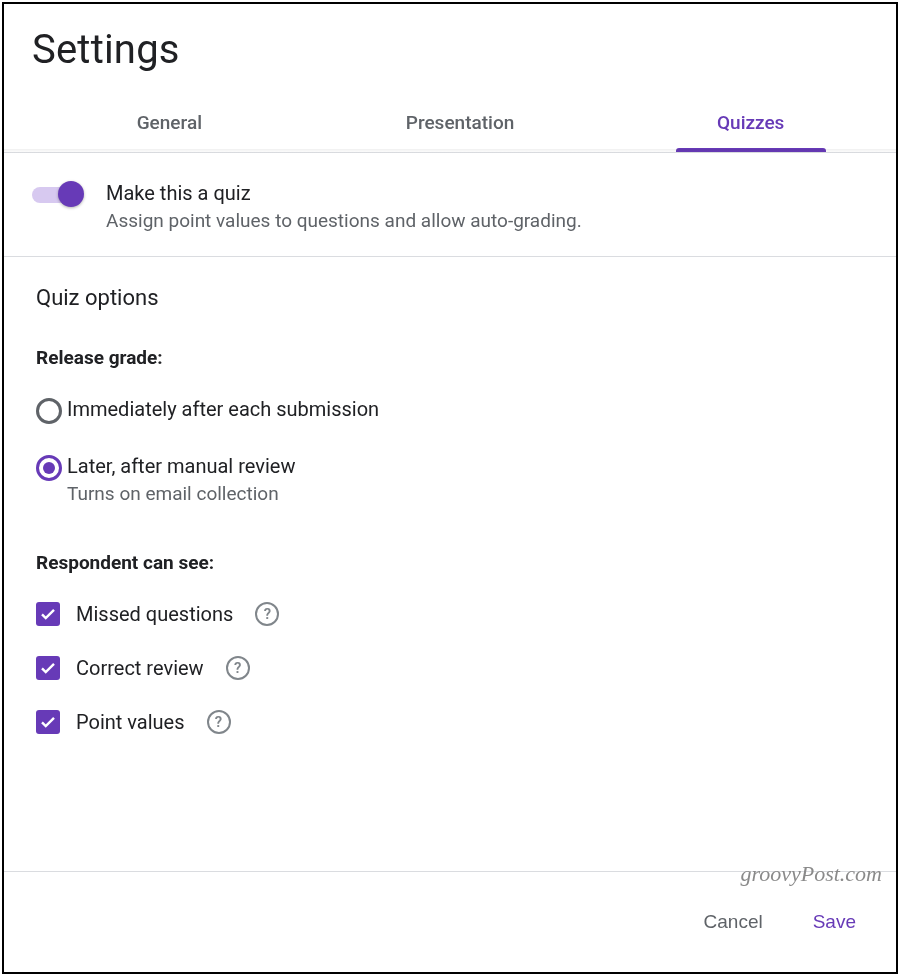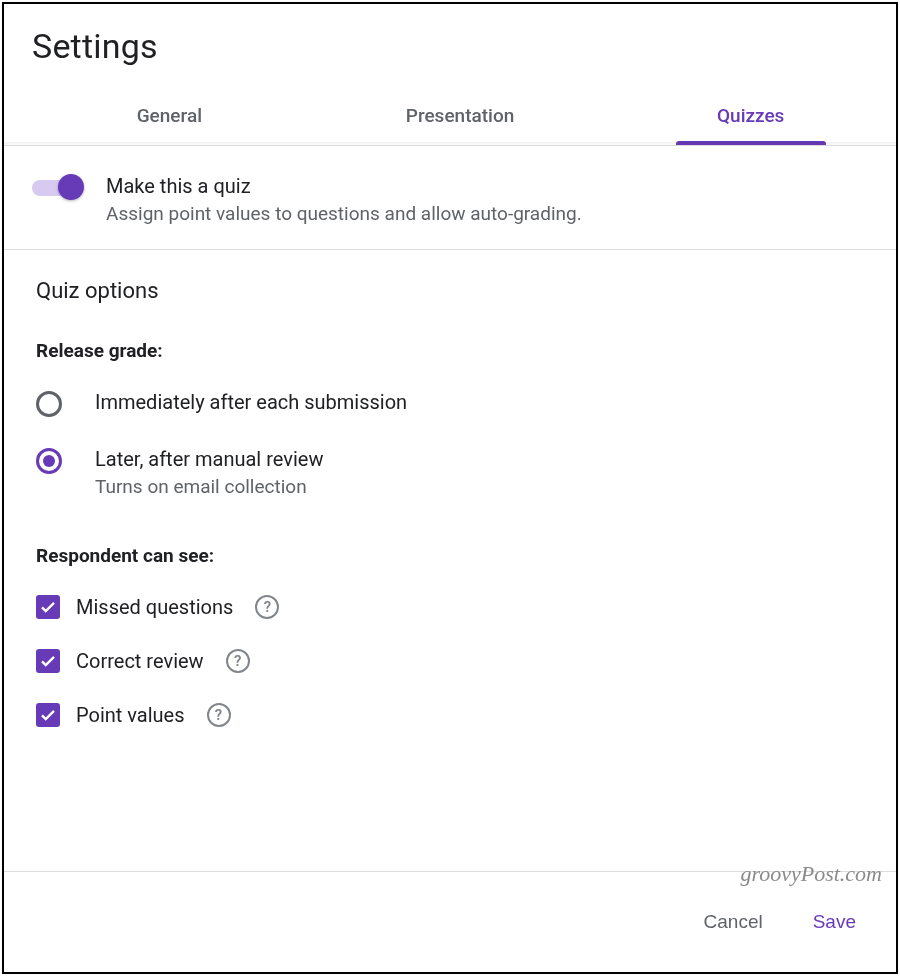--- a/index.html
+++ b/index.html
@@ -20,21 +20,21 @@
       height: 972px;
       margin: 2px;
       background: #fff;
       display: flex;
       flex-direction: column;
     }
     .dialog-header {
       padding: 22px 28px 18px 28px;
     }
     .page-title {
-      font-size: 34px;
+      font-size: 40px;
       font-weight: 400;
       color: #202124;
       letter-spacing: 0.2px;
     }
     .tabs {
       display: flex;
       border-bottom: 1px solid #dadce0;
       position: relative;
       padding-left: 20px;
     }
@@ -130,21 +130,21 @@
     }
     .group-label {
       font-size: 19px;
       font-weight: 700;
       color: #202124;
       margin-bottom: 28px;
     }
     .radio-row {
       display: flex;
       align-items: flex-start;
-      gap: 33px;
+      gap: 5px;
       margin-bottom: 30px;
       cursor: pointer;
     }
     .radio {
       width: 26px;
       height: 26px;
       border: 3px solid #5f6368;
       border-radius: 50%;
       flex-shrink: 0;
       position: relative;

